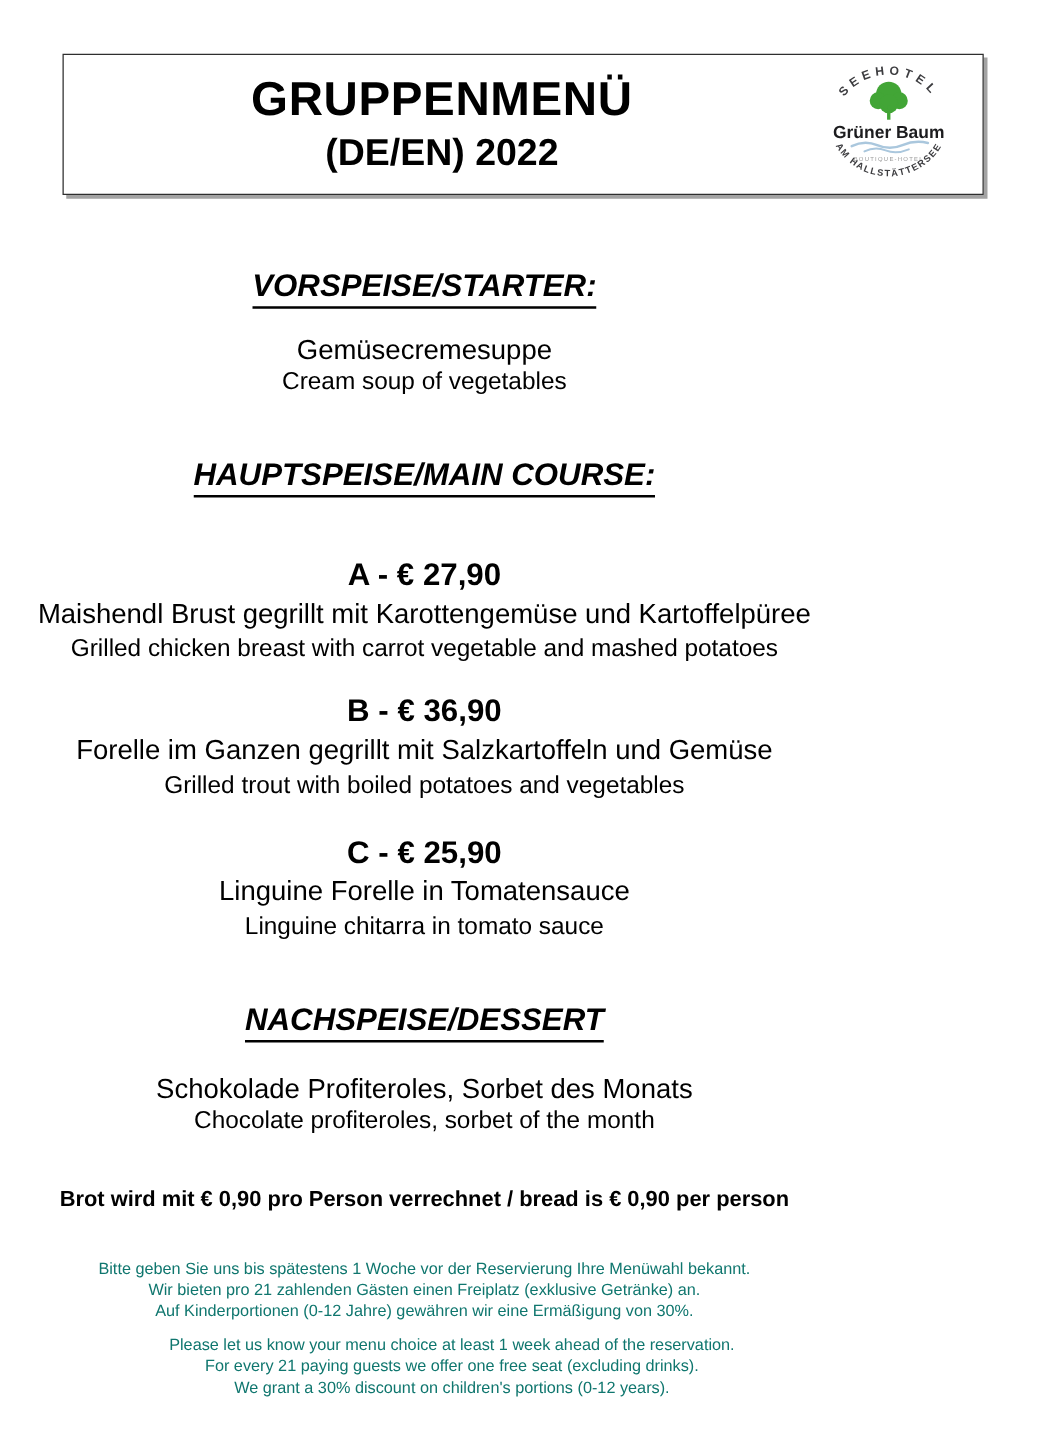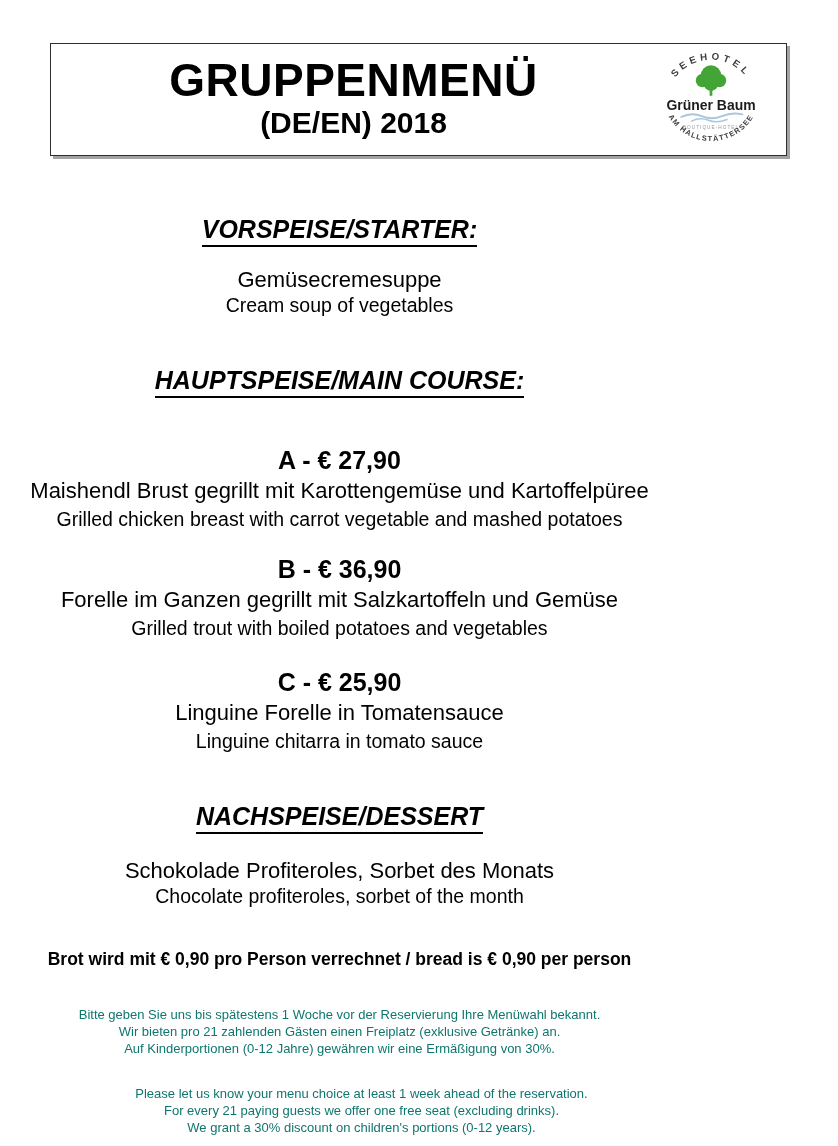--- a/index.html
+++ b/index.html
@@ -21,21 +21,21 @@
     box-shadow: 3px 3px 0 0 #a3a3a3;
     background: #ffffff;
   }
   .header-titles {
     position: absolute;
     left: 0; right: 130px; top: 0; bottom: 0;
     text-align: center;
   }
   .header-title {
     margin-top: 14px;
-    font-size: 46px;
+    font-size: 38px;
     font-weight: bold;
     letter-spacing: 0.5px;
     line-height: 44px;
     text-align: center;
   }
   .header-subtitle {
     margin-top: 3px;
     font-size: 30px;
     font-weight: bold;
     line-height: 36px;
@@ -73,31 +73,31 @@
   .option .dish-en { margin-top: 3px; }
   .dessert-de { margin-top: 24px; }
   .bread-note {
     margin-top: 40px;
     font-size: 17.5px;
     font-weight: bold;
     line-height: 22px;
   }
   .footer-block { font-size: 13px; line-height: 17px; color: #0f766e; }
   .footer-de { margin-top: 36px; }
-  .footer-en { margin-top: 28px; padding-left: 44px; }
+  .footer-en { margin-top: 10px; padding-left: 44px; }
 </style>
 </head>
 <body>
 
 <div class="page">
 
   <div class="header-box">
     <div class="header-titles">
       <div class="header-title">GRUPPENMENÜ</div>
-      <div class="header-subtitle">(DE/EN) 2018</div>
+      <div class="header-subtitle">(DE/EN) 2022</div>
     </div>
     <div class="logo">
       <svg viewBox="0 0 150 130" xmlns="http://www.w3.org/2000/svg">
         <defs>
           <path id="arcTop" d="M 24 56 A 53 53 0 0 1 126 56" fill="none"></path>
           <path id="arcBot" d="M 20 74 A 58 58 0 0 0 130 74" fill="none"></path>
         </defs>
 
         <text font-size="11.5" font-weight="bold" letter-spacing="4.5" font-family="Liberation Sans, DejaVu Sans, sans-serif" fill="#3d3d40">
           <textPath href="#arcTop" startOffset="50%" text-anchor="middle">SEEHOTEL</textPath>

